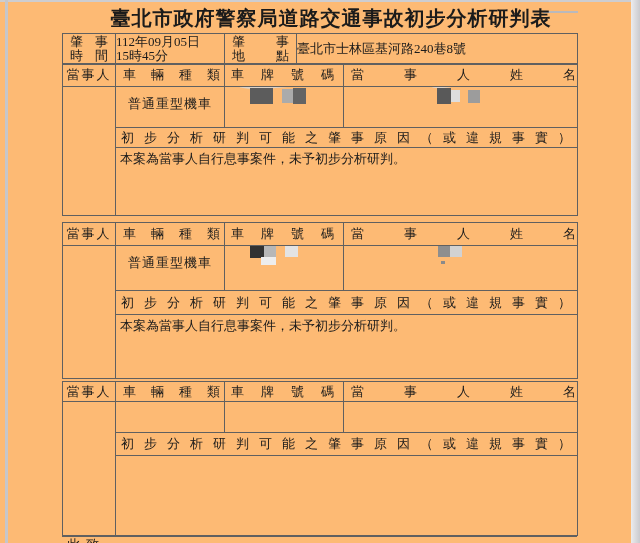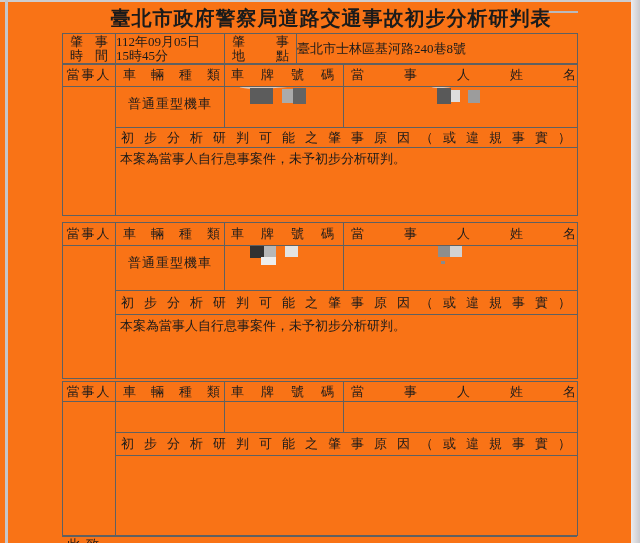--- a/index.html
+++ b/index.html
@@ -1,18 +1,18 @@
 <!DOCTYPE html>
 <html><head>
 <meta charset="utf-8">
 <style>
   html,body { margin:0; padding:0; }
   .page {
     position:relative; width:640px; height:543px;
-    background:#f97316; overflow:hidden;
+    background:#fdba74; overflow:hidden;
     font-family:"Liberation Serif","DejaVu Serif",serif;
     color:#1b1b1b; font-size:13px;
   }
   
   .edge-left  { position:absolute; left:5px; top:0; width:3px; height:543px; background:#c6c6ca; }
   .edge-top   { position:absolute; left:0; top:0; width:640px; height:2px; background:#cdcdd0; }
   .edge-right { position:absolute; right:0; top:0; width:9px; height:543px;
                 background:linear-gradient(to right,#ececee,#cacace); }
   .tr-artifact{ position:absolute; left:543px; top:11px; width:35px; height:2px; background:#b9b9bd; }
 

